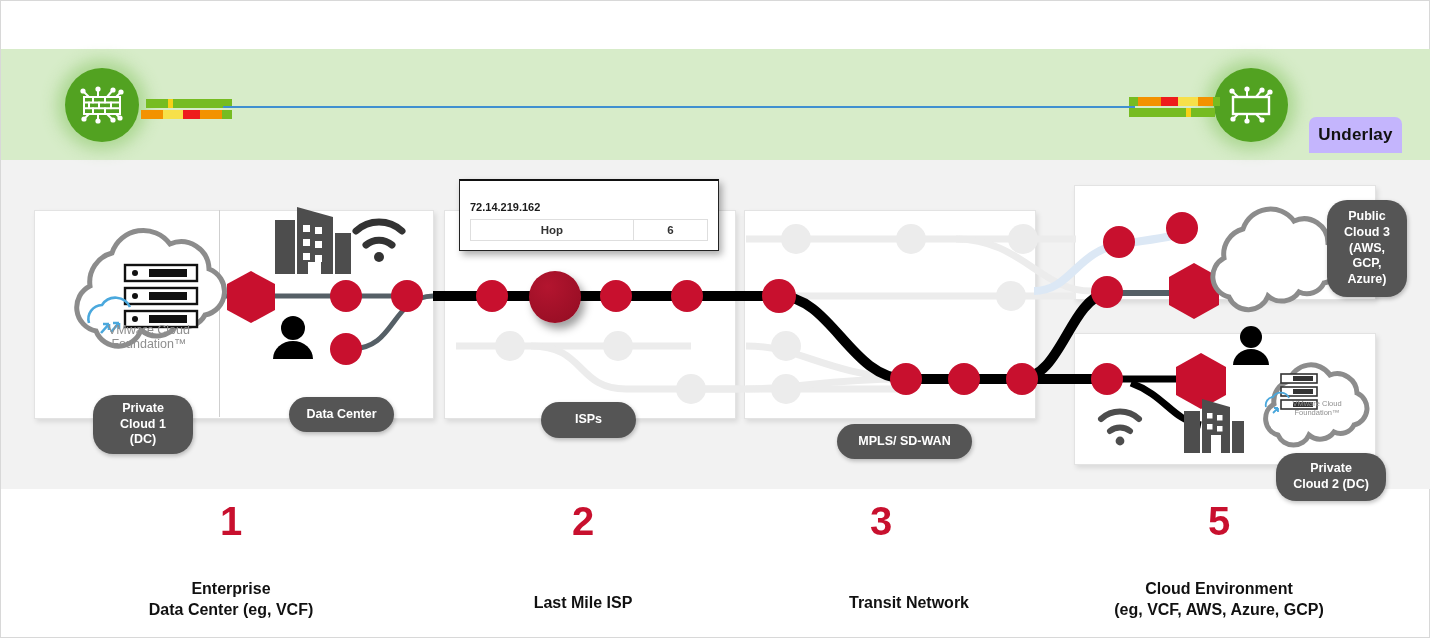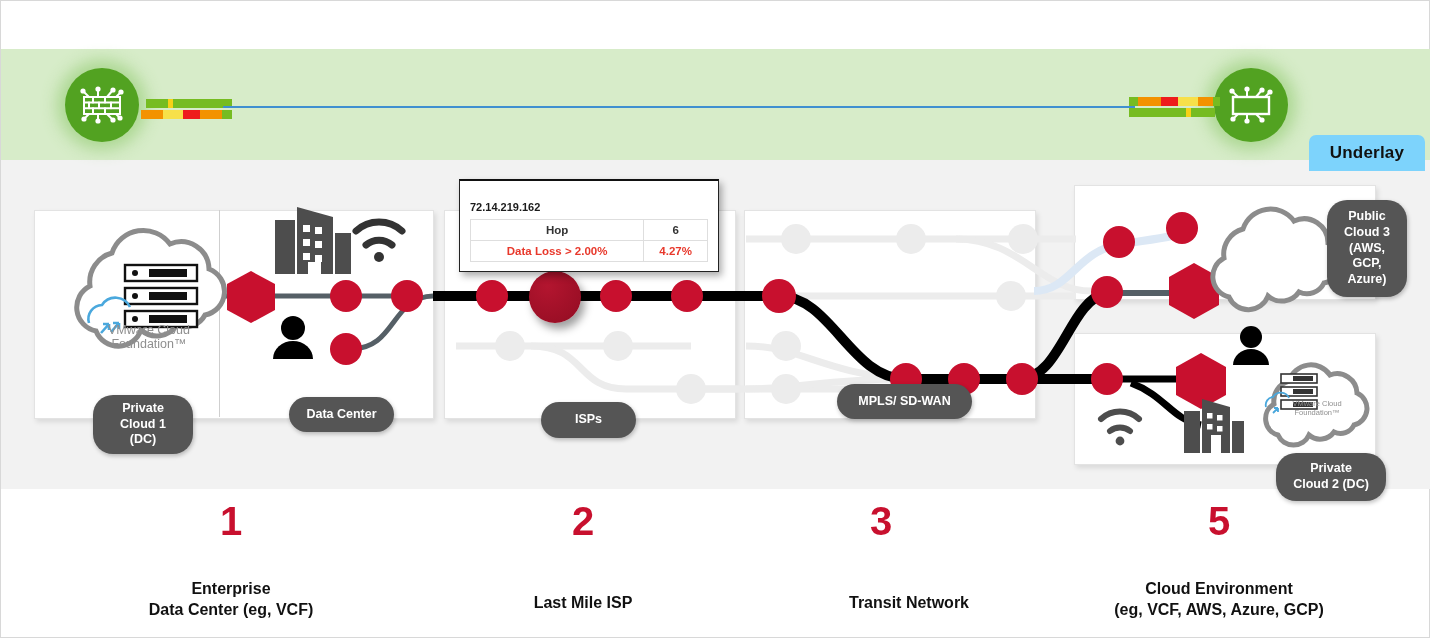--- a/index.html
+++ b/index.html
@@ -6,21 +6,21 @@
   body{width:1430px;height:638px;font-family:"Liberation Sans",sans-serif;overflow:hidden;position:relative;}
   #stage{position:relative;width:1430px;height:638px;background:#ffffff;border:1px solid #d8d8d8;box-sizing:border-box;}
 
   
   .overlay-band{position:absolute;left:0;top:48px;width:1430px;height:111px;background:#d7ecc9;}
   .underlay-band{position:absolute;left:0;top:159px;width:1430px;height:329px;background:#f2f2f2;}
 
   .tab{position:absolute;border-radius:7px 7px 0 0;font-weight:bold;font-size:17px;color:#111;
        display:flex;align-items:center;justify-content:center;letter-spacing:.2px;}
   .tab-overlay{left:1308px;top:16px;width:116px;height:36px;background:#ffffff;}
-  .tab-underlay{left:1308px;top:134px;width:116px;height:36px;background:#7dd3fc;}
+  .tab-underlay{left:1308px;top:116px;width:93px;height:36px;background:#c4b5fd;}
 
   .fw{position:absolute;width:74px;height:74px;border-radius:50%;background:#52a221;
       box-shadow:0 0 16px 8px rgba(120,190,80,.45);}
   .fw svg{position:absolute;left:0;top:0;}
   .fw-left{left:64px;top:67px;}
   .fw-right{left:1213px;top:67px;}
   .linkseg{position:absolute;top:0;height:9px;}
   .thinline{position:absolute;height:2px;background:#3f8fd0;}
 
   
@@ -318,34 +318,30 @@
   <div class="node-big" style="left:528px;top:270px;width:52px;height:52px;"></div>
 
   <div class="tooltip">
     <div class="tt-ip">72.14.219.162</div>
     <table class="tt-table">
       <tbody>
           <tr>
         <td class="tt-k">Hop</td>
         <td class="tt-k">6</td>
       </tr>
-      <tr>
-        <td class="tt-alert">Data Loss &gt; 2.00%</td>
-        <td class="tt-alert">4.27%</td>
-      </tr>
     </tbody>
       </table>
   </div>
 
   <div class="tag" style="left:92px;top:394px;width:100px;height:59px;white-space:pre-line;">Private
 Cloud 1
 (DC)</div>
   <div class="tag" style="left:288px;top:396px;width:105px;height:35px;">Data Center</div>
   <div class="tag" style="left:540px;top:401px;width:95px;height:36px;">ISPs</div>
-  <div class="tag" style="left:836px;top:383px;width:135px;height:35px;">MPLS/ SD-WAN</div>
+  <div class="tag" style="left:836px;top:423px;width:135px;height:35px;">MPLS/ SD-WAN</div>
   <div class="tag" style="left:1326px;top:199px;width:80px;height:97px;white-space:pre-line;">Public
 Cloud 3
 (AWS,
 GCP,
 Azure)</div>
   <div class="tag" style="left:1275px;top:452px;width:110px;height:48px;white-space:pre-line;">Private
 Cloud 2 (DC)</div>
 
   <div class="numlabel" style="left:155px;top:500px;width:150px;">1</div>
   <div class="capt" style="left:85px;top:578px;width:290px;white-space:pre-line;">Enterprise

